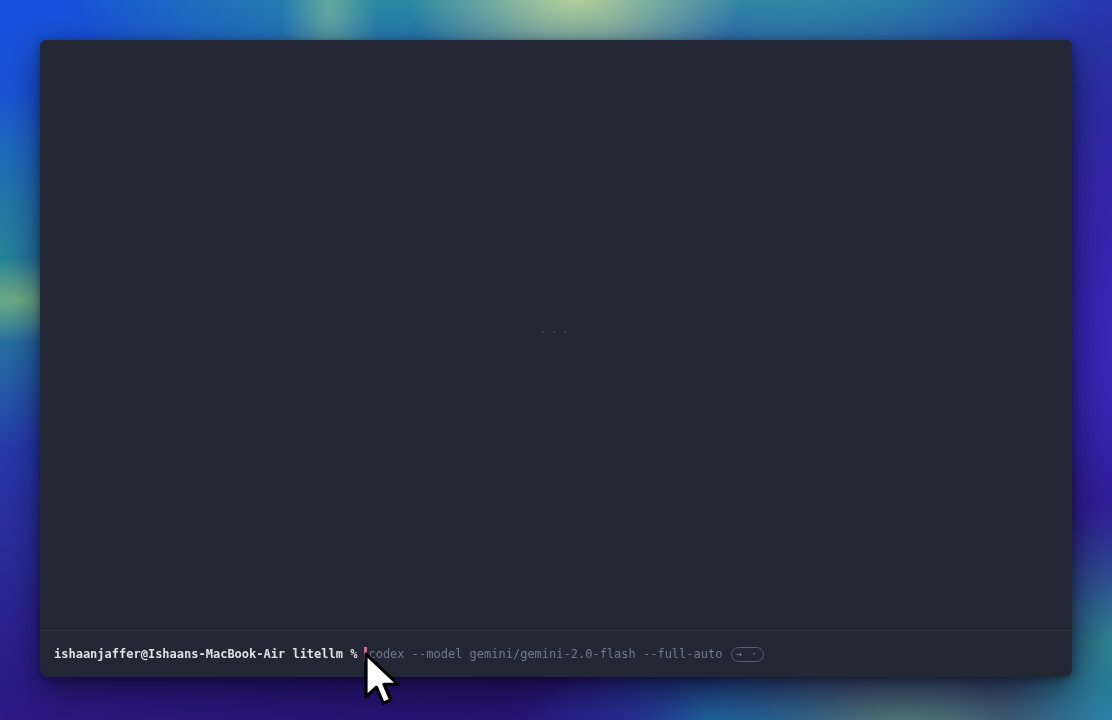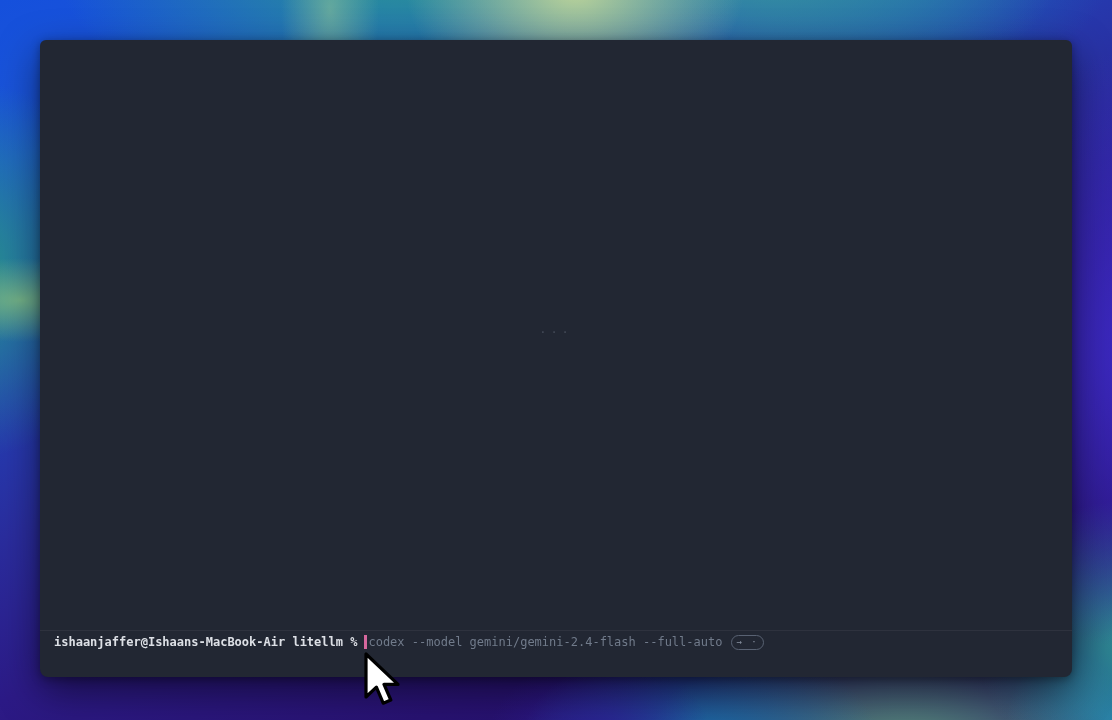--- a/index.html
+++ b/index.html
@@ -61,21 +61,21 @@
 
   .term-divider {
     position: absolute;
     left: 0; right: 0; bottom: 46px;
     height: 1px;
     background: rgba(255,255,255,0.055);
   }
 
   .prompt-bar {
     position: absolute;
-    left: 0; right: 0; bottom: 12px;
+    left: 0; right: 0; bottom: 0;
     height: 46px;
     display: flex;
     align-items: center;
     padding: 0 14px;
     font-size: 12px;
     line-height: 16px;
     white-space: pre;
   }
 
   .prompt-text { color: #dde0e6; font-weight: bold; }
@@ -116,20 +116,20 @@
 
 <div class="terminal">
 
   <div class="term-loading">···</div>
 
   <div class="term-divider"></div>
 
   <div class="prompt-bar">
     <span class="prompt-text">ishaanjaffer@Ishaans-MacBook-Air litellm %</span>
     <span class="caret"></span>
-    <span class="suggestion">codex --model gemini/gemini-2.4-flash --full-auto</span>
+    <span class="suggestion">codex --model gemini/gemini-2.0-flash --full-auto</span>
     <span class="key-hint">→ ·</span>
   </div>
 </div>
 
 <svg class="mouse-cursor" viewBox="0 0 20 29" width="40" height="58" xmlns="http://www.w3.org/2000/svg">
   <polygon points="3,1 3,22.5 8.2,17.6 11.6,25.6 15.4,24 12,16.2 19,16.2" fill="#ffffff" stroke="#000000" stroke-width="1.6" stroke-linejoin="round"></polygon>
 </svg>
 
 </body></html>

